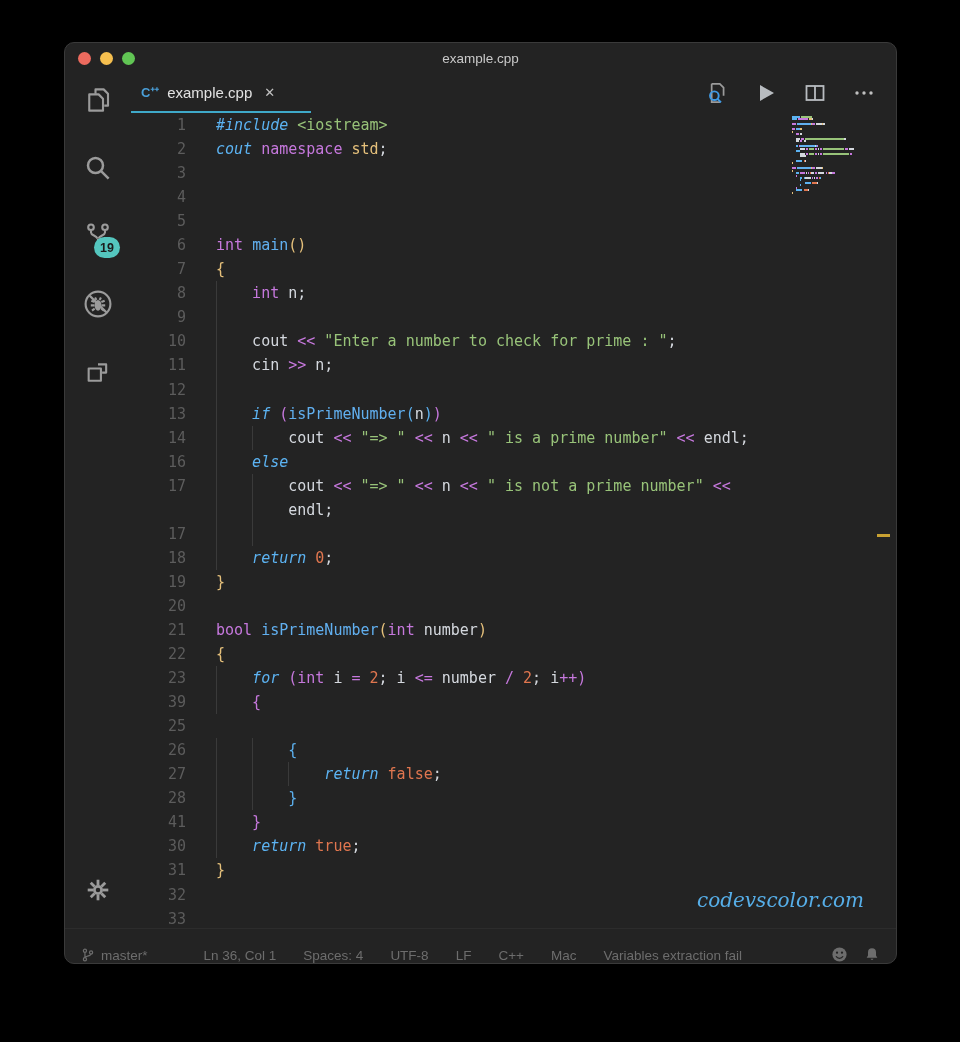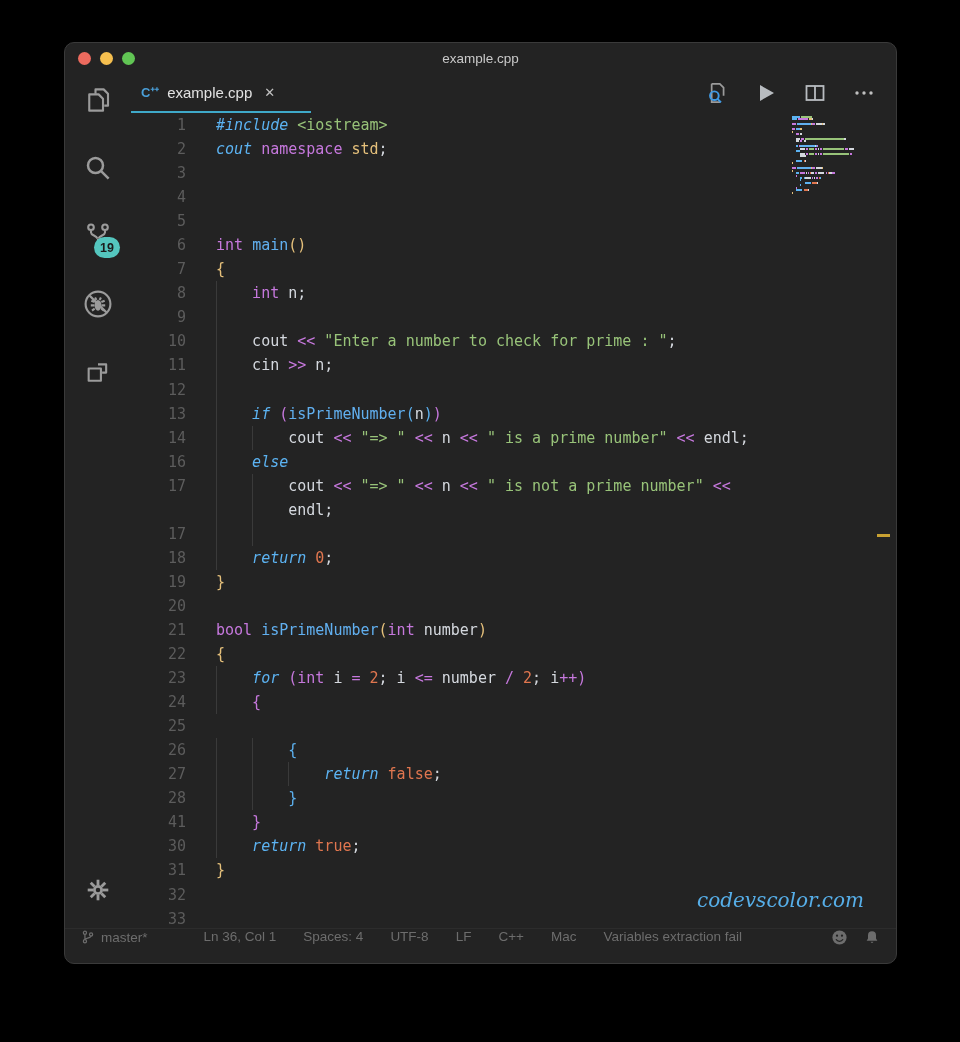--- a/index.html
+++ b/index.html
@@ -53,21 +53,21 @@
   .tk-blu{color:var(--c-blu);}
   
   .minimap{position:absolute;top:3px;right:16px;width:88px;}
   .mm-row{height:2px;margin-bottom:0.45px;display:flex;}
   .mm-row .sg{background:currentColor;height:2px;flex:none;}
   .mm-row .sp{flex:none;}
   .rulermark{position:absolute;top:421px;right:6px;width:13px;height:3px;background:#c8a132;}
   .watermark{position:absolute;top:775px;right:32px;color:var(--c-wm);font-size:20px;
              font-style:italic;font-family:"DejaVu Serif",serif;}
   
-  .statusbar{height:34px;flex:none;display:flex;align-items:flex-start;color:var(--c-status);
+  .statusbar{height:34px;flex:none;display:flex;align-items:flex-end;color:var(--c-status);
              font-size:13.5px;border-top:1px solid #2c2c2c;}
   .sb-left{display:flex;align-items:center;gap:6px;padding-left:16px;cursor:pointer;}
   .sb-center{display:flex;align-items:center;gap:27px;margin-left:56px;}
   .sb-item{cursor:pointer;white-space:nowrap;}
   .sb-right{margin-left:auto;display:flex;align-items:center;gap:16px;padding-right:16px;}
   .sb-right .act{cursor:pointer;display:flex;align-items:center;}
 </style>
 </head>
 <body>
 
@@ -307,21 +307,21 @@
                   <div class="vrow"><span class="tk-yl">{</span></div>
                 </div>
               </div>
               <div class="code-row">
                 <div class="gut">23</div>
                 <div class="code-content">
                   <div class="vrow"><span class="ind" style="width: 4ch;"></span><span class="tk-kw">for</span><span class="tk-pl"> </span><span class="tk-pur">(</span><span class="tk-pur">int</span><span class="tk-pl"> i </span><span class="tk-pur">= </span><span class="tk-num">2</span><span class="tk-pl">; i </span><span class="tk-pur">&lt;= </span><span class="tk-pl">number </span><span class="tk-pur">/ </span><span class="tk-num">2</span><span class="tk-pl">; i</span><span class="tk-pur">++)</span></div>
                 </div>
               </div>
               <div class="code-row">
-                <div class="gut">24</div>
+                <div class="gut">39</div>
                 <div class="code-content">
                   <div class="vrow"><span class="ind" style="width: 4ch;"></span><span class="tk-pur">{</span></div>
                 </div>
               </div>
               <div class="code-row">
                 <div class="gut">25</div>
               </div>
               <div class="code-row">
                 <div class="gut">26</div>
                 <div class="code-content">

